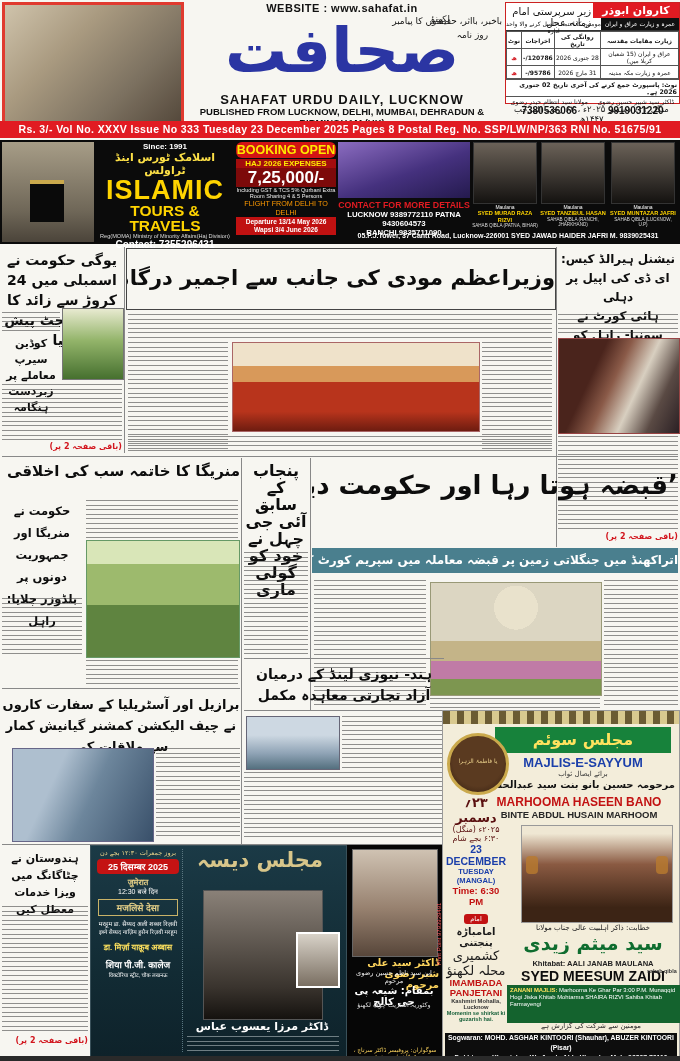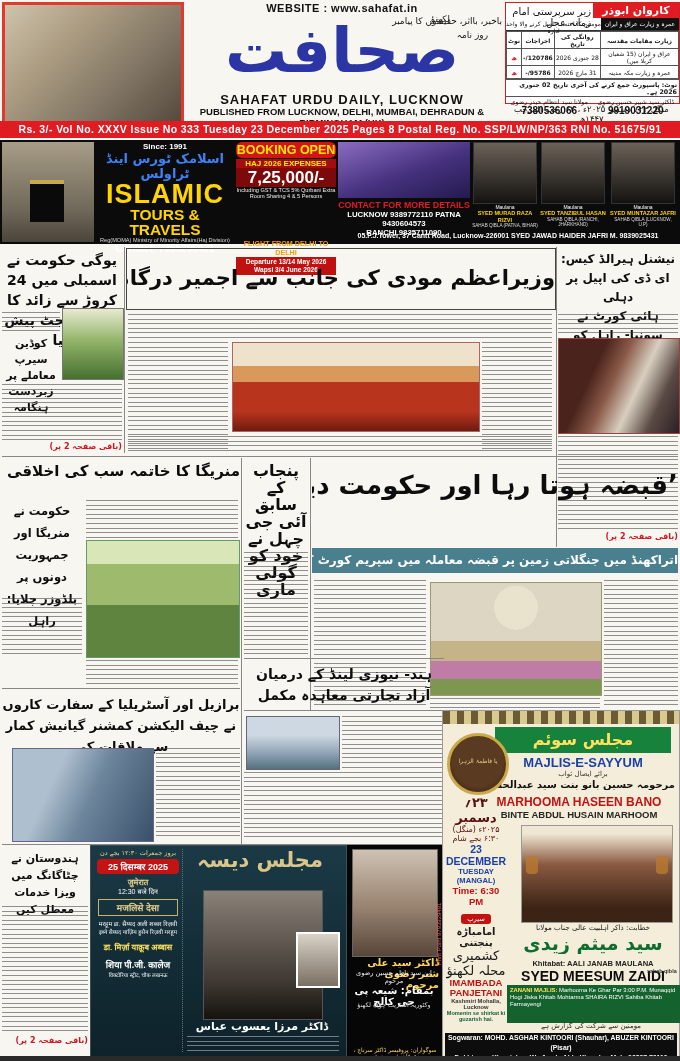--- a/index.html
+++ b/index.html
@@ -42,31 +42,31 @@
   .kc .ph{font-size:10px;font-weight:bold;font-family:"Liberation Sans",sans-serif;direction:ltr;}
   .dateline{left:505px;top:104px;width:173px;font-size:8.5px;}
   .redbar{left:0;top:121px;width:680px;height:17px;background:#e11b22;color:#fff;
     font-size:10.5px;line-height:17px;letter-spacing:.4px;}
   
   .adband{left:0;top:140px;width:680px;height:104px;background:#0b0b0b;color:#fff;}
   .kaaba{left:2px;top:2px;width:92px;height:100px;background:linear-gradient(#a79d87,#6e6657 70%,#4b443a);}
   .kaaba .cube{position:absolute;left:28px;top:38px;width:34px;height:38px;background:#0a0a0a;border-top:4px solid #caa94c;}
   .isl{left:96px;top:2px;width:138px;height:100px;text-align:center;}
   .since{font-size:8px;color:#fff;}
-  .islu{font-size:13px;color:#3b82f6;}
+  .islu{font-size:11px;color:#fde047;}
   .isl1{font-size:27px;color:#ffd400;line-height:26px;letter-spacing:1px;}
   .isl2{font-size:15.5px;color:#ffd400;line-height:15px;}
   .reg{font-size:5.6px;color:#ddd;}
   .iscontact{font-size:10px;color:#fff;}
   .booking{left:236px;top:2px;width:100px;height:100px;text-align:center;}
   .bk1{background:#d31414;color:#ffe900;font-size:12.5px;font-weight:bold;border-radius:6px;padding:1px 0;}
   .bk2{color:#ffe900;background:#a30d0d;font-size:8px;font-weight:bold;margin-top:1px;}
   .bk3{color:#fff;font-size:17px;font-weight:bold;background:#7d0a0a;line-height:19px;}
   .bk4{color:#eee;font-size:5.6px;}
-  .bk5{color:#ff9a00;font-size:7.2px;font-weight:bold;margin-top:40px;}
+  .bk5{color:#ff9a00;font-size:7.2px;font-weight:normal;}
   .bk6{color:#fff;background:#c01111;font-size:6.6px;font-weight:bold;line-height:8px;padding:1px 0;}
   .mosque{left:338px;top:2px;width:132px;height:56px;background:linear-gradient(160deg,#8b6cc0,#45317e 55%,#241a4e);}
   .cdt{left:338px;top:60px;width:132px;text-align:center;}
   .cdt1{color:#e11b22;font-size:8.8px;font-weight:bold;}
   .cdt2{color:#fff;font-size:7.8px;font-weight:bold;}
   .addr{left:338px;top:92px;width:340px;color:#fff;font-size:7px;font-weight:bold;text-align:center;}
   .cleric{top:2px;width:66px;height:88px;text-align:center;}
   .cphoto{width:62px;height:60px;margin:0 auto;background:linear-gradient(#6b6258,#2e2a26 70%,#141210);border:1px solid #333;}
   .cname{color:#ffd400;font-size:5.6px;font-weight:bold;line-height:6.5px;}
   .ctitle{color:#fff;font-size:5px;}
@@ -367,21 +367,21 @@
     <div class="syn1">MARHOOMA HASEEN BANO</div>
     <div class="syn2">BINTE ABDUL HUSAIN MARHOOM</div>
     <div class="med u">یا فاطمۃ الزہرا</div>
     <div class="sycol">
       <div class="syd1 u">۲۳؍ دسمبر</div>
       <div class="syd2 u">۲۰۲۵ء (منگل)</div>
       <div class="syd2 u">۶:۳۰ بجے شام</div>
       <div class="syd3">23 DECEMBER</div>
       <div class="syd4">TUESDAY (MANGAL)</div>
       <div class="syd5">Time: 6:30 PM</div>
-      <div><span class="pill u">سیرپ</span></div>
+      <div><span class="pill u">امام</span></div>
       <div class="syv1 u">امامباڑہ پنجتنی</div>
       <div class="syv2 u">کشمیری محلہ لکھنؤ</div>
       <div class="sye1">IMAMBADA PANJETANI</div>
       <div class="sye2">Kashmiri Mohalla, Lucknow</div>
       <div class="syreq">Momenin se shirkat ki guzarish hai.</div>
     </div>
     <div class="syphoto photo">
       <div class="lantern" style="left:4px;top:30px;"></div>
       <div class="lantern" style="right:4px;top:30px;"></div>
     </div>

